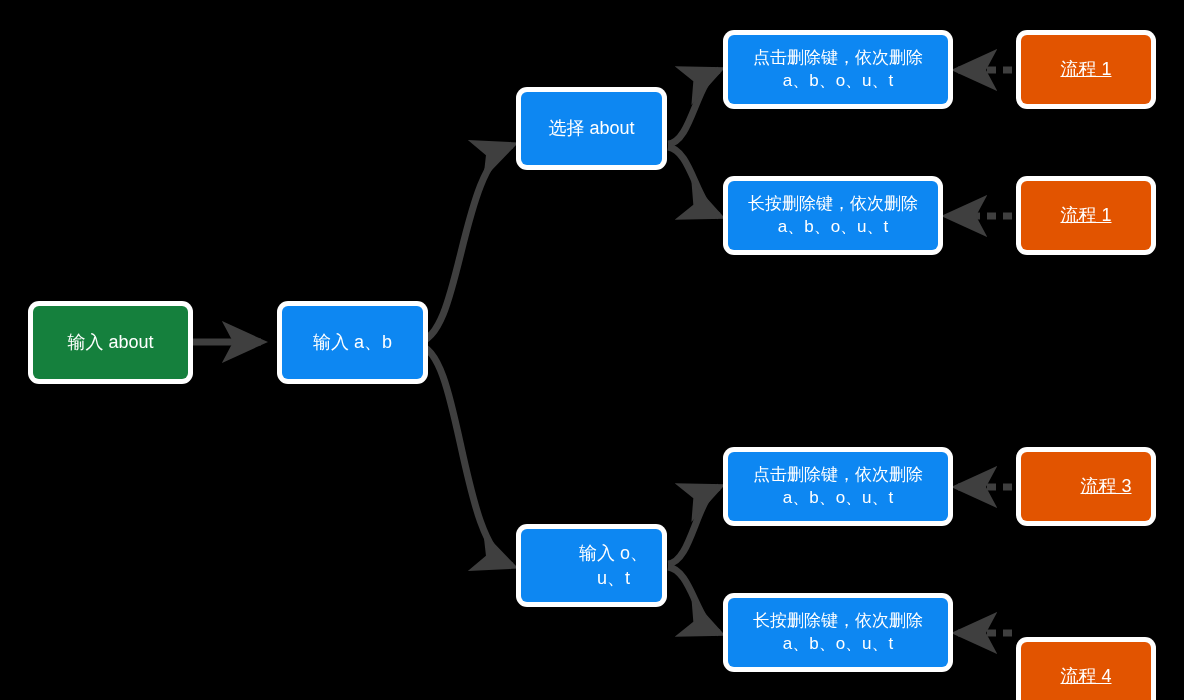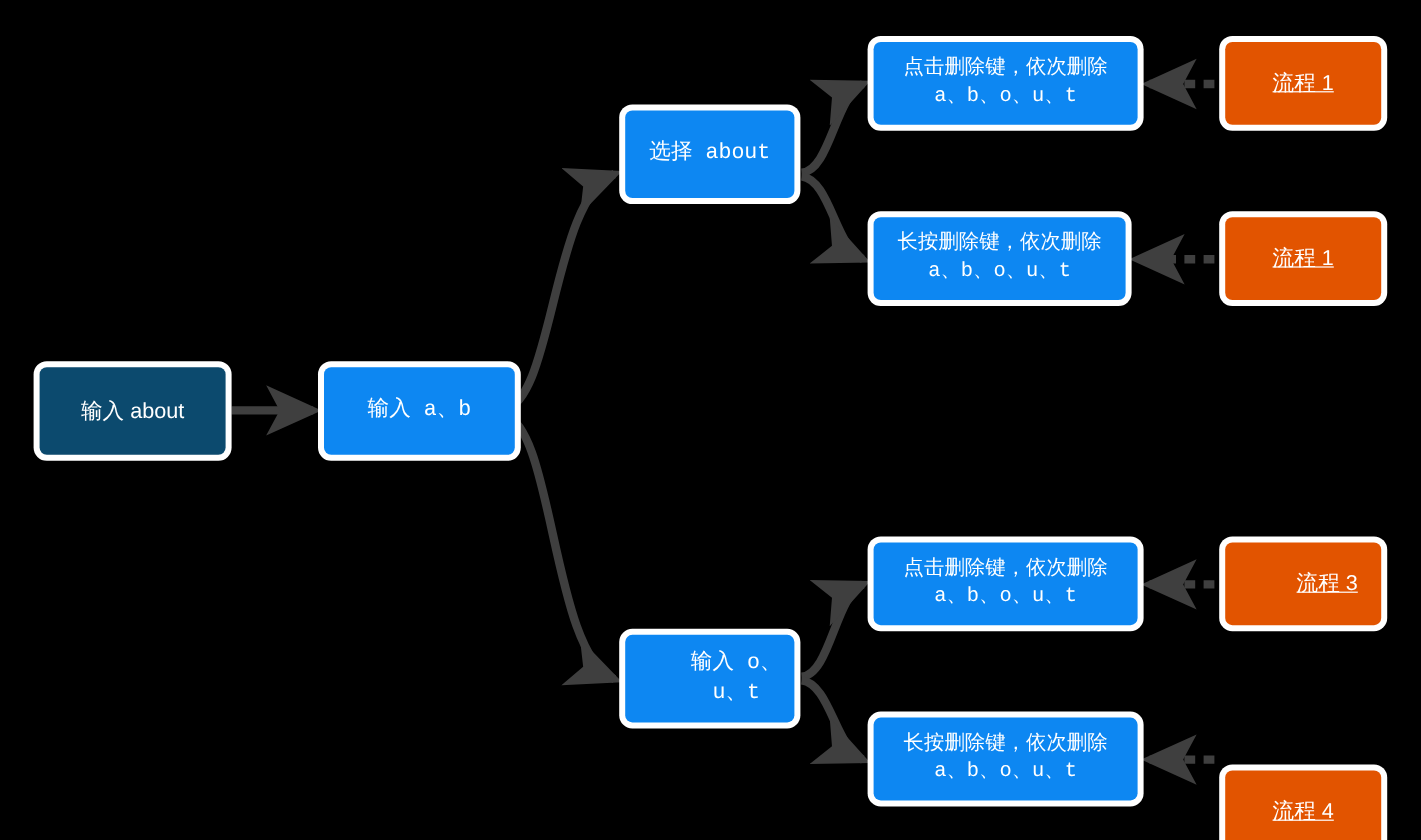--- a/index.html
+++ b/index.html
@@ -30,22 +30,22 @@
     align-items: center;
     justify-content: center;
     text-align: center;
     border-radius: 6px;
     color: #ffffff;
     line-height: 1.35;
     white-space: pre-line;
     box-shadow: 0 0 0 5px #ffffff;
     z-index: 3;
   }
-  .node.green  { background: #0c4a6e; }
-  .node.blue   { background: #0d87f2; font-family: Liberation Mono, monospace; }
+  .node.green  { background: #15803d; }
+  .node.blue   { background: #0d87f2; }
   .node.orange { background: #e25400; text-decoration: underline; }
 
   .node .label {
     display: block;
     width: 100%;
     padding: 0 6px;
     box-sizing: border-box;
   }
   .f18 { font-size: 18px; }
   .f17 { font-size: 17px; }
@@ -84,21 +84,21 @@
       <path d="M 1012,216 L 948,216" marker-end="url(#arrowhead)"></path>
       <path d="M 1012,487 L 958,487" marker-end="url(#arrowhead)"></path>
       <path d="M 1012,633 L 958,633" marker-end="url(#arrowhead)"></path>
     </g>
   </svg>
 
   <div class="node green f18" style="left: 33px; top: 306px; width: 155px; height: 73px;">
     <span class="label">输入 about</span>
   </div>
 
-  <div class="node blue f18" style="left: 270px; top: 306px; width: 159px; height: 73px;">
+  <div class="node blue f18" style="left: 282px; top: 306px; width: 141px; height: 73px;">
     <span class="label">输入 a、b</span>
   </div>
 
   <div class="node blue f18" style="left: 521px; top: 92px; width: 141px; height: 73px;">
     <span class="label">选择 about</span>
   </div>
 
   <div class="node blue f18" style="left: 521px; top: 529px; width: 141px; height: 73px; padding-left: 44px;">
     <span class="label">输入 o、u、t</span>
   </div>

